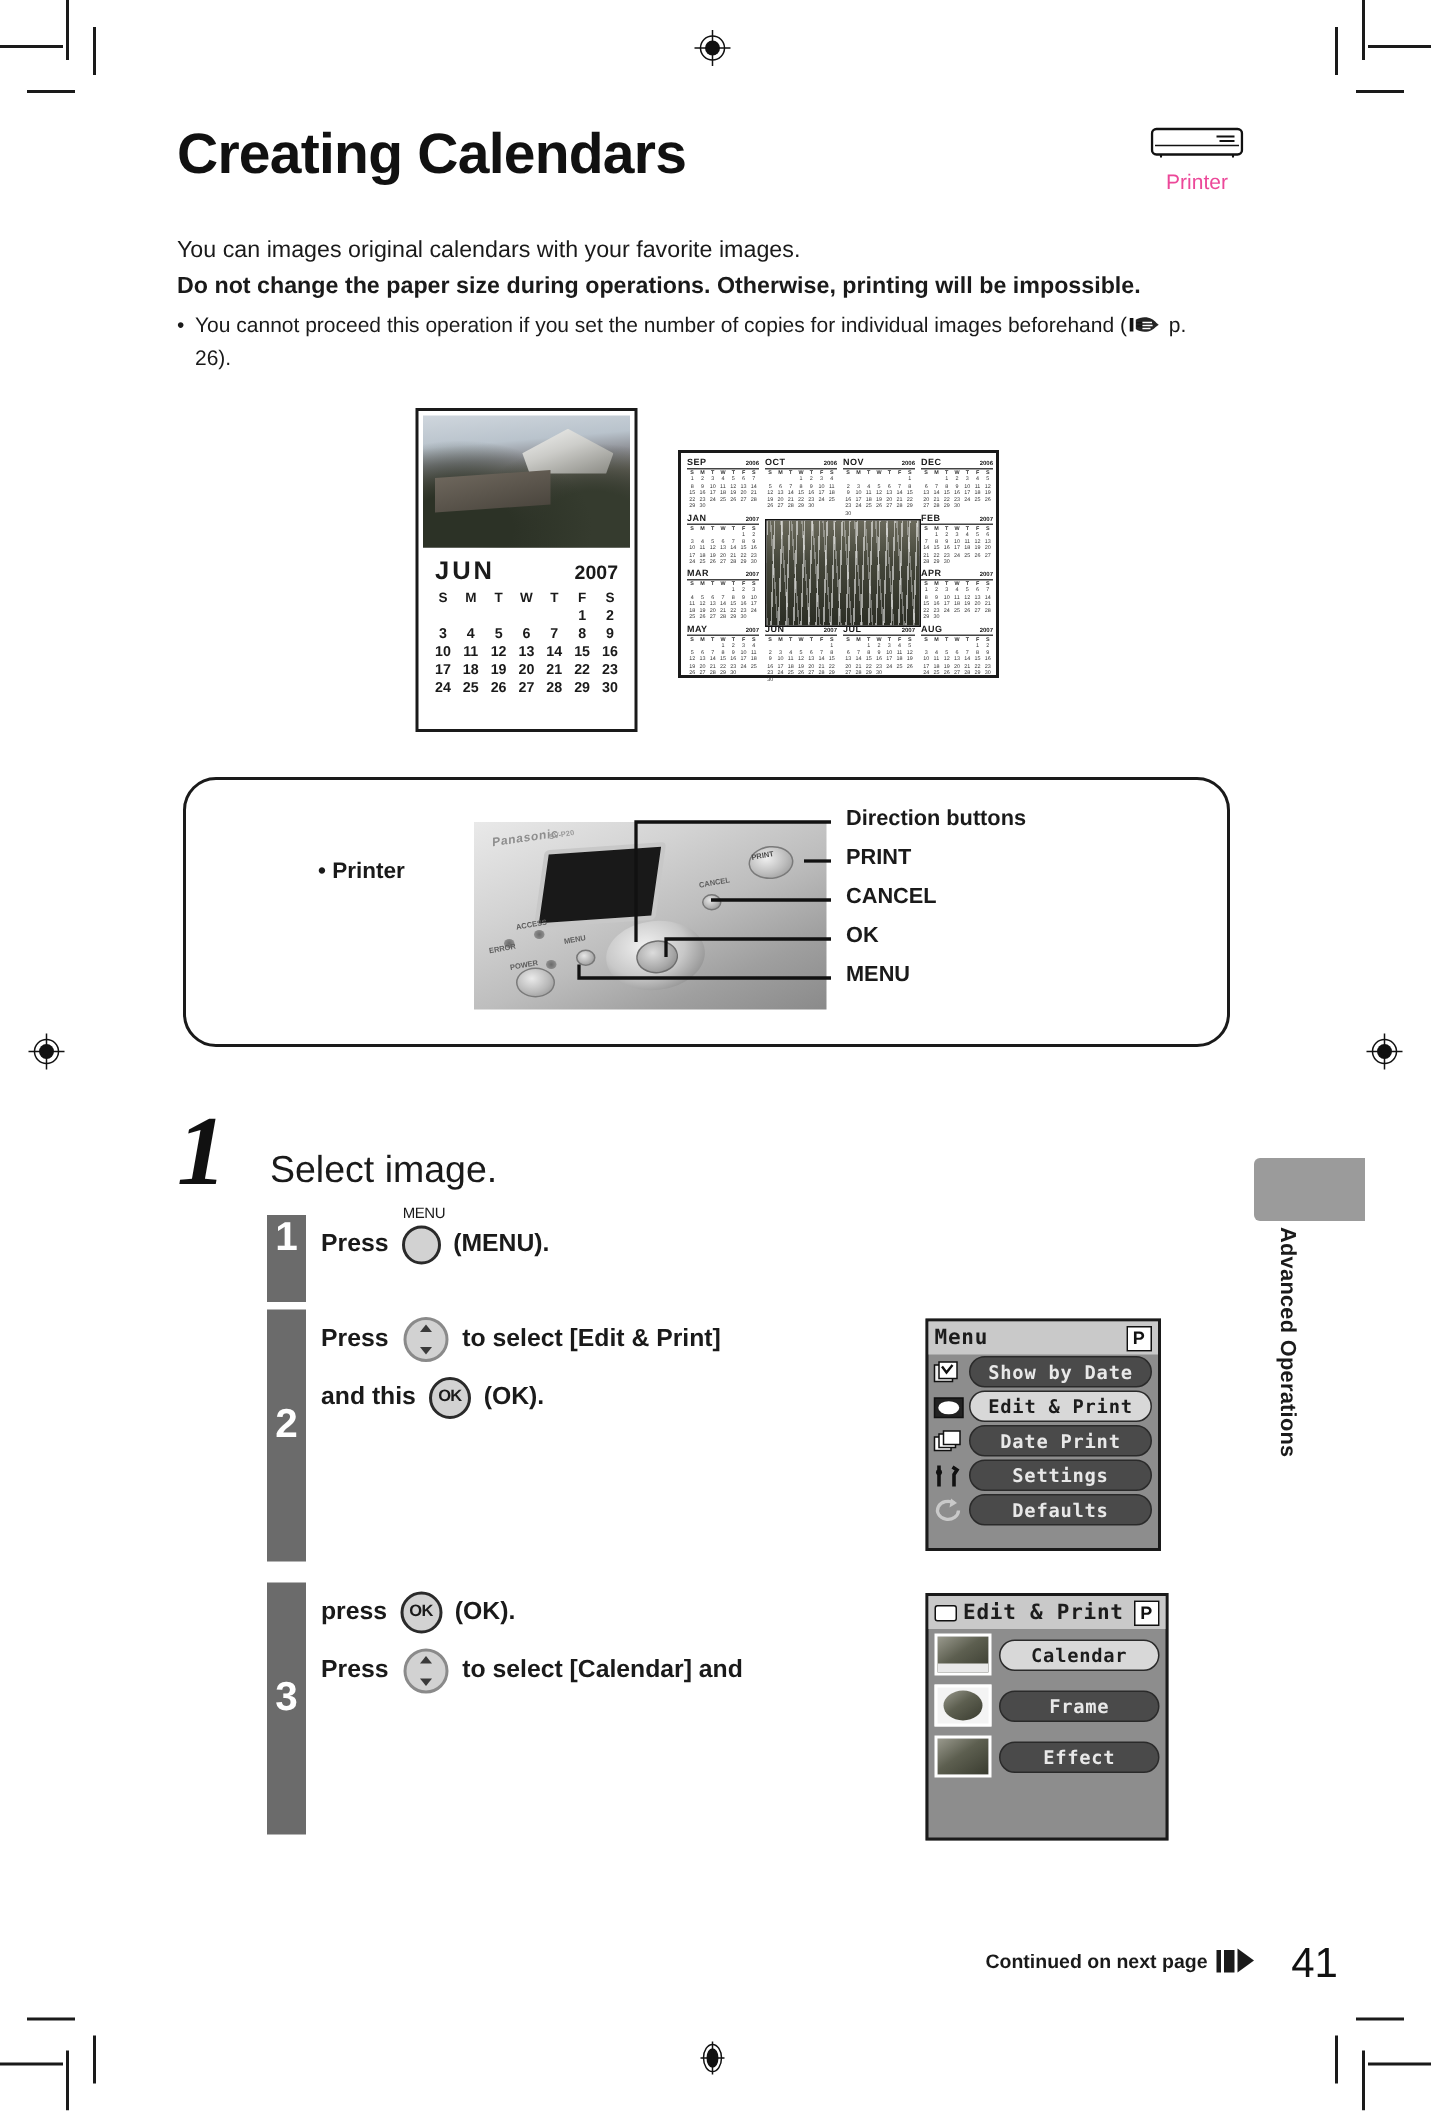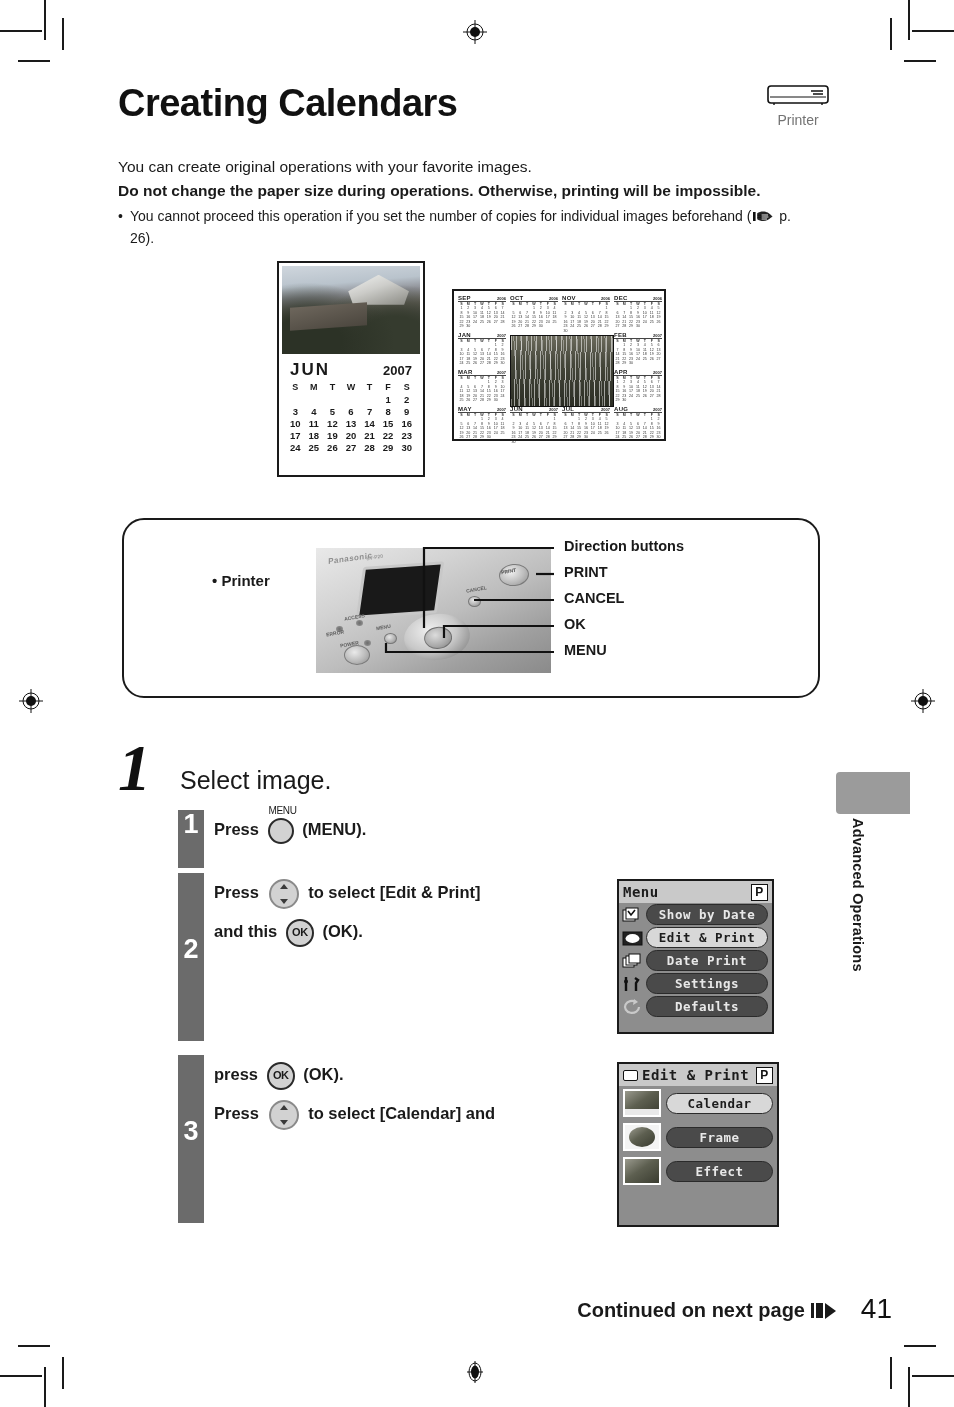--- a/index.html
+++ b/index.html
@@ -31,34 +31,34 @@
   h1.page-title {
     margin:0; padding:0;
     font-size:38px; font-weight:bold; letter-spacing:-0.5px;
     line-height:46px; color:#111;
   }
   .printer-badge {
     position:absolute; right:0px; top:4px; width:80px; text-align:center;
   }
   .printer-badge .glyph { display:block; margin:0 auto; }
   .printer-badge .cap {
-    display:block; font-size:14px; line-height:16px; margin-top:2px; color:#737373;
+    display:block; font-size:14px; line-height:16px; margin-top:2px; color:#ec4899;
   }
 
   
   .intro { position:absolute; left:118px; top:156px; width:700px; }
   .intro p { margin:0 0 2px 0; font-size:15.5px; line-height:22px; }
   .intro p.bold { font-weight:bold; }
   .bullet-row { display:flex; font-size:14px; line-height:20px; margin-top:4px; }
   .bullet-row .dot { width:12px; flex:0 0 12px; }
   .bullet-row .txt { flex:1; }
   .hand-ref { display:inline-block; vertical-align:-2px; margin:0 2px; }
 
   
-  .samples { position:absolute; left:0; top:261px; width:822px; height:222px; }
+  .samples { position:absolute; left:0; top:272px; width:822px; height:222px; }
 
   .cal-month {
     position:absolute; left:277px; top:0px; width:148px; height:216px;
     border:2px solid #1a1a1a; background:#fff; padding:3px;
   }
   .cal-month .photo {
     width:100%; height:88px;
     background:
       radial-gradient(ellipse at 18% 85%, #2c3226 0%, #2c3226 22%, rgba(0,0,0,0) 55%),
       radial-gradient(ellipse at 82% 80%, #353b2e 0%, #353b2e 20%, rgba(0,0,0,0) 52%),
@@ -290,21 +290,21 @@
     position:absolute; left:836px; top:818px; width:30px;
     font-size:14.5px; font-weight:bold; letter-spacing:.2px;
     writing-mode:vertical-rl; text-orientation:mixed; white-space:nowrap;
   }
 
   
   .footer {
     position:absolute; left:0; right:0; top:1293px; height:40px;
   }
   .footer .cont {
-    position:absolute; right:118px; top:6px; font-size:20px; font-weight:bold;
+    position:absolute; right:118px; top:6px; font-size:13px; font-weight:bold;
     display:flex; align-items:center; gap:6px;
   }
   .footer .pnum {
     position:absolute; right:62px; top:0px; font-size:28px; color:#111;
   }
   .cont-arrow { display:flex; align-items:center; gap:2px; }
   .cont-arrow i { display:block; width:3px; height:15px; background:#1a1a1a; }
   .cont-arrow i.wide { width:7px; }
   .cont-arrow b {
     display:block; width:0; height:0; border-top:8px solid transparent;
@@ -377,21 +377,21 @@
           <path d="M3 13 H59" stroke="#111" stroke-width="1"></path>
           <path d="M44 7 H56 M46 10 H56" stroke="#111" stroke-width="1.4"></path>
           <path d="M7 19 V21 M55 19 V21" stroke="#111" stroke-width="1.4"></path>
         </svg>
       </span>
       <span class="cap">Printer</span>
     </div>
   </div>
 
   <div class="intro">
-    <p>You can create original operations with your favorite images.</p>
+    <p>You can images original calendars with your favorite images.</p>
     <p class="bold">Do not change the paper size during operations. Otherwise, printing will be impossible.</p>
     <div class="bullet-row">
       <span class="dot">•</span>
       <span class="txt"><span>You cannot proceed this operation if you set the number of copies for individual images beforehand (</span><span class="hand-ref"><svg width="20" height="13" viewBox="0 0 20 13">
               <rect x="0" y="2" width="2.6" height="9" fill="#111"></rect>
               <path d="M4.5 5.2 h5.6 c0.9 0 0.9 1.3 0 1.3 h-2.2 M4.5 7.3 h6.6 c0.9 0 0.9 1.3 0 1.3 h-3" stroke="#111" stroke-width="1" fill="none"></path>
               <path d="M4.2 3.2 c2.8 -2.1 7.6 -2.4 10.6 -0.6 c2.6 1.5 3.6 3.3 4.8 3.9 c-1.4 0.6 -2.6 2.4 -5 3.6 c-3.1 1.6 -7.6 1.3 -10.4 -0.8 z" fill="#111" opacity="0.92"></path>
               <path d="M8.6 5.0 h6.4 M8.6 7.0 h6.8 M8.6 9.0 h5.4" stroke="#fff" stroke-width="0.9"></path>
             </svg></span><span> p. 26).</span></span>
     </div>

